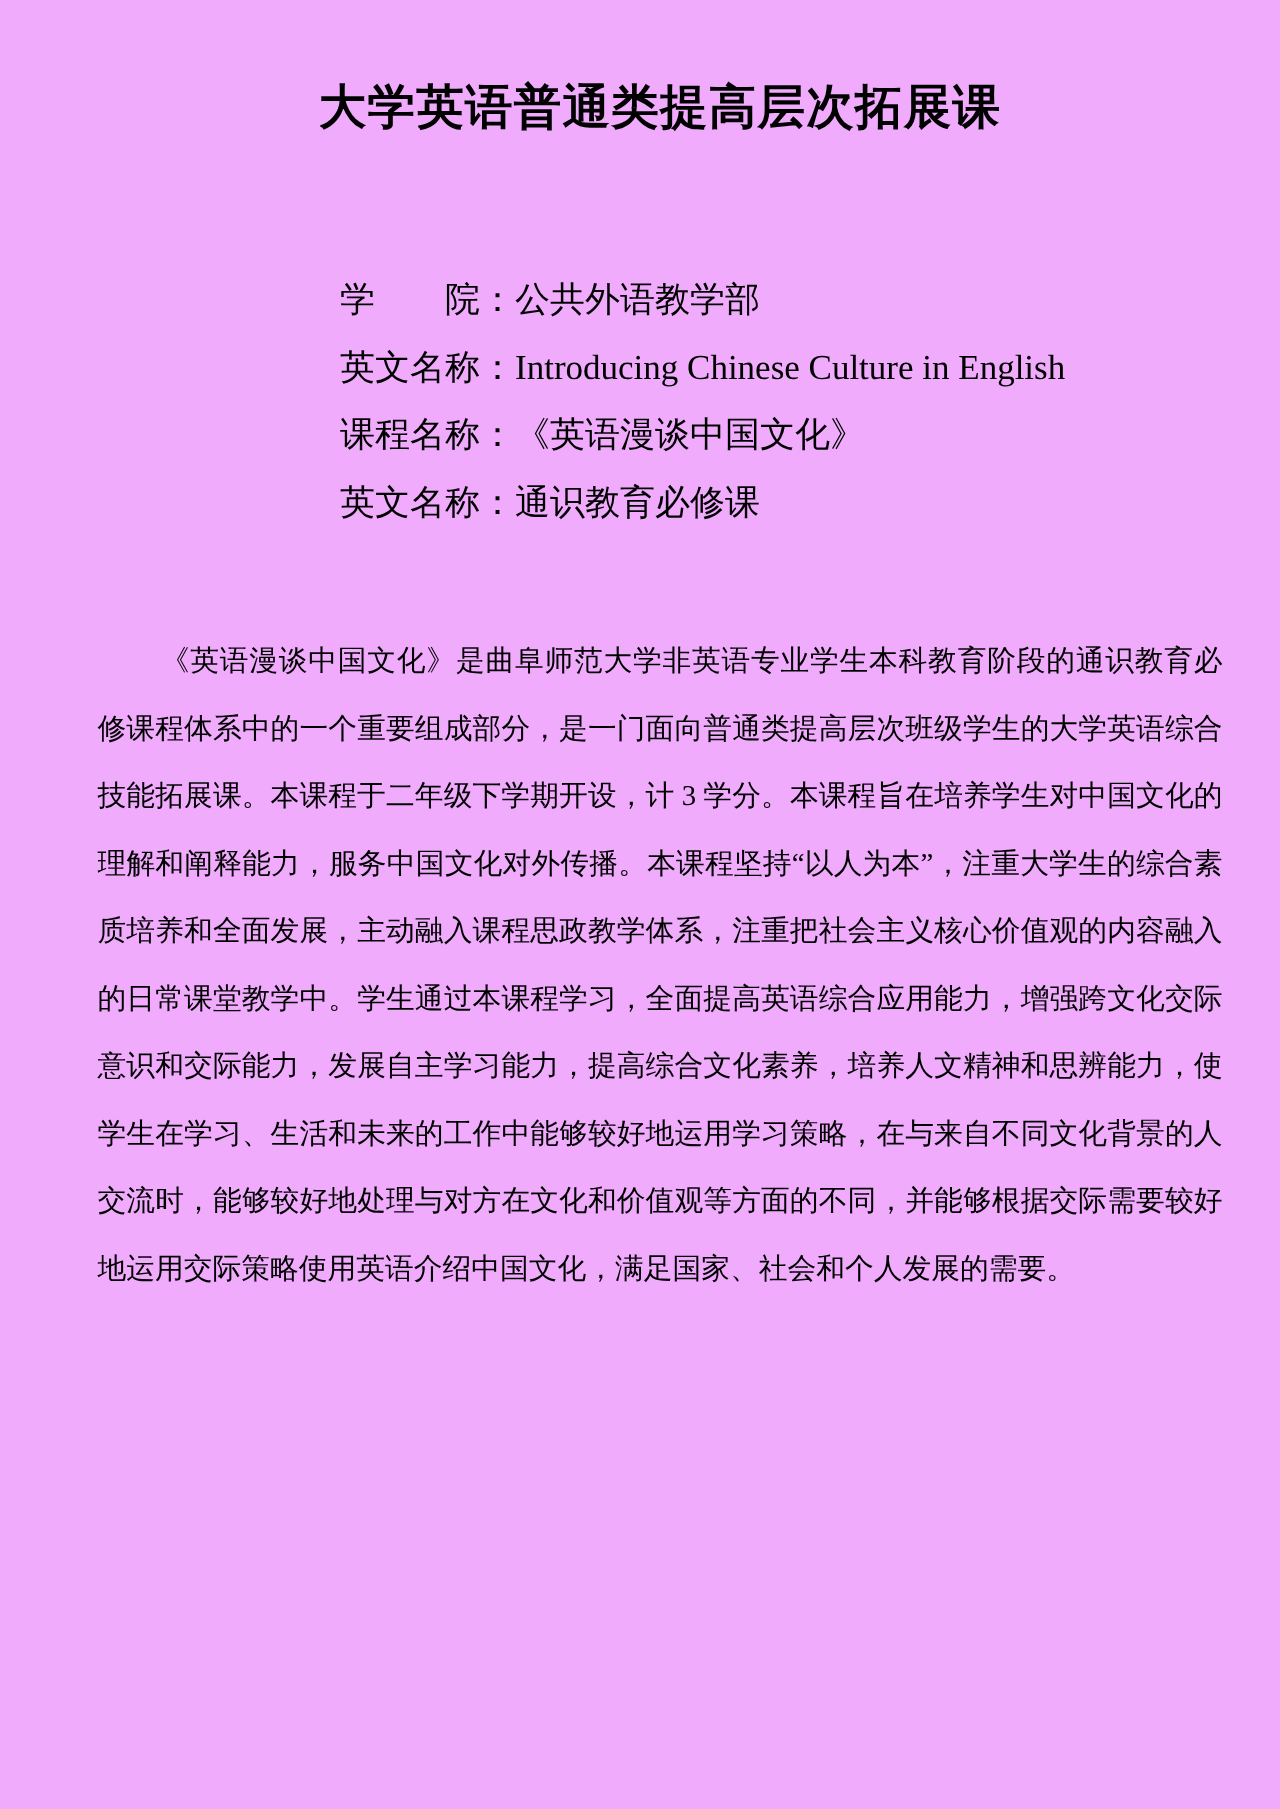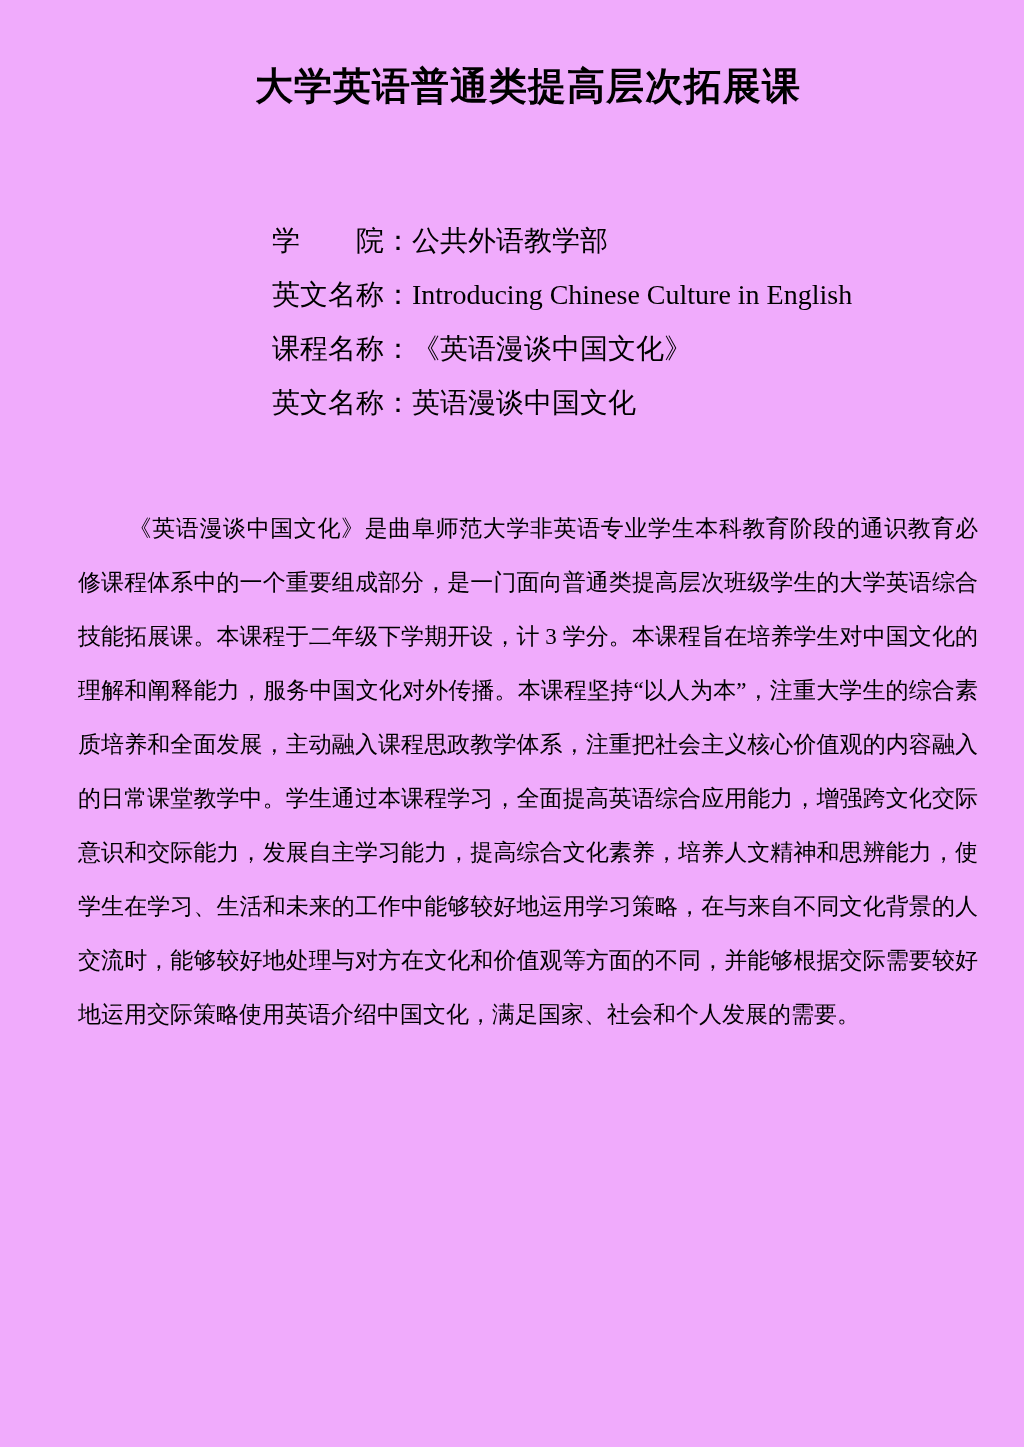--- a/index.html
+++ b/index.html
@@ -67,19 +67,19 @@
     <div class="info-row">
       <span class="info-label">学　　院：</span><span class="info-value">公共外语教学部</span>
     </div>
     <div class="info-row">
       <span class="info-label">英文名称：</span><span class="info-value">Introducing Chinese Culture in English</span>
     </div>
     <div class="info-row">
       <span class="info-label">课程名称：</span><span class="info-value">《英语漫谈中国文化》</span>
     </div>
     <div class="info-row">
-      <span class="info-label">英文名称：</span><span class="info-value">英语漫谈中国文化</span>
+      <span class="info-label">英文名称：</span><span class="info-value">通识教育必修课</span>
     </div>
   </div>
 
   <p class="course-paragraph">《英语漫谈中国文化》是曲阜师范大学非英语专业学生本科教育阶段的通识教育必修课程体系中的一个重要组成部分，是一门面向普通类提高层次班级学生的大学英语综合技能拓展课。本课程于二年级下学期开设，计 3 学分。本课程旨在培养学生对中国文化的理解和阐释能力，服务中国文化对外传播。本课程坚持“以人为本”，注重大学生的综合素质培养和全面发展，主动融入课程思政教学体系，注重把社会主义核心价值观的内容融入的日常课堂教学中。学生通过本课程学习，全面提高英语综合应用能力，增强跨文化交际意识和交际能力，发展自主学习能力，提高综合文化素养，培养人文精神和思辨能力，使学生在学习、生活和未来的工作中能够较好地运用学习策略，在与来自不同文化背景的人交流时，能够较好地处理与对方在文化和价值观等方面的不同，并能够根据交际需要较好地运用交际策略使用英语介绍中国文化，满足国家、社会和个人发展的需要。</p>
 
 </div>
 
 </body></html>

